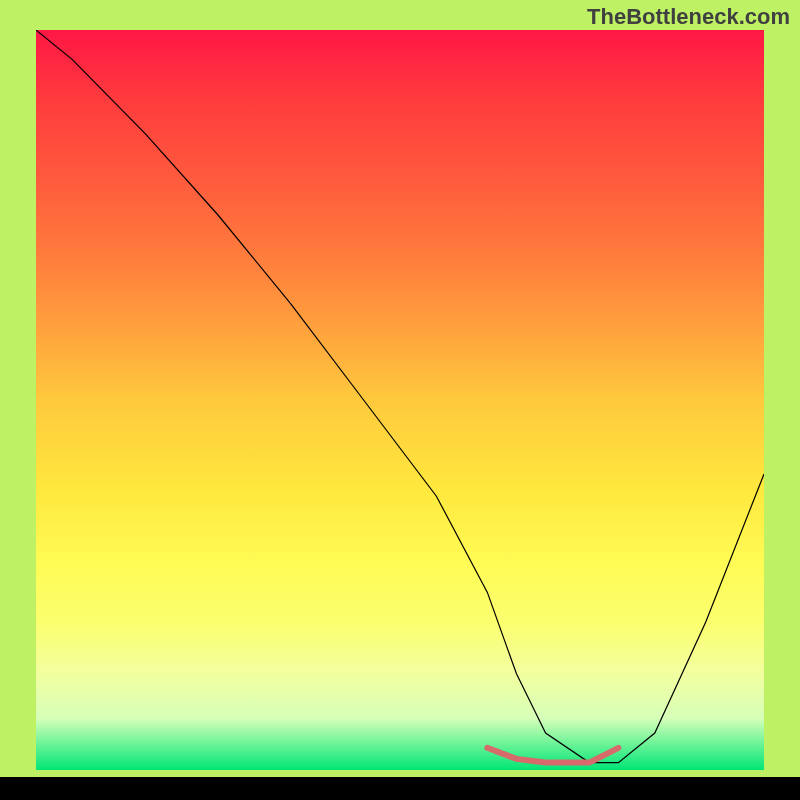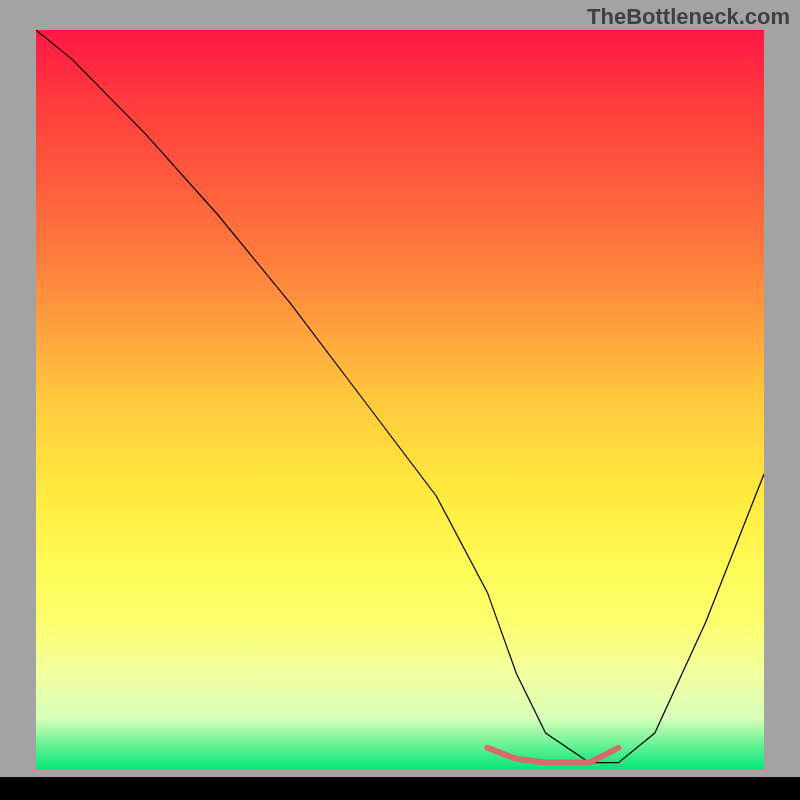--- a/index.html
+++ b/index.html
@@ -8,21 +8,21 @@
     background: #000;
     width: 800px;
     height: 800px;
     overflow: hidden;
     font-family: Arial, Helvetica, sans-serif;
   }
   .container {
     position: relative;
     width: 800px;
     height: 777px;
-    background: #a3a3a3;
+    background: #bef264;
   }
   .watermark {
     position: absolute;
     top: 4px;
     right: 10px;
     color: #404040;
     font-size: 22px;
     font-weight: bold;
     z-index: 10;
   }

